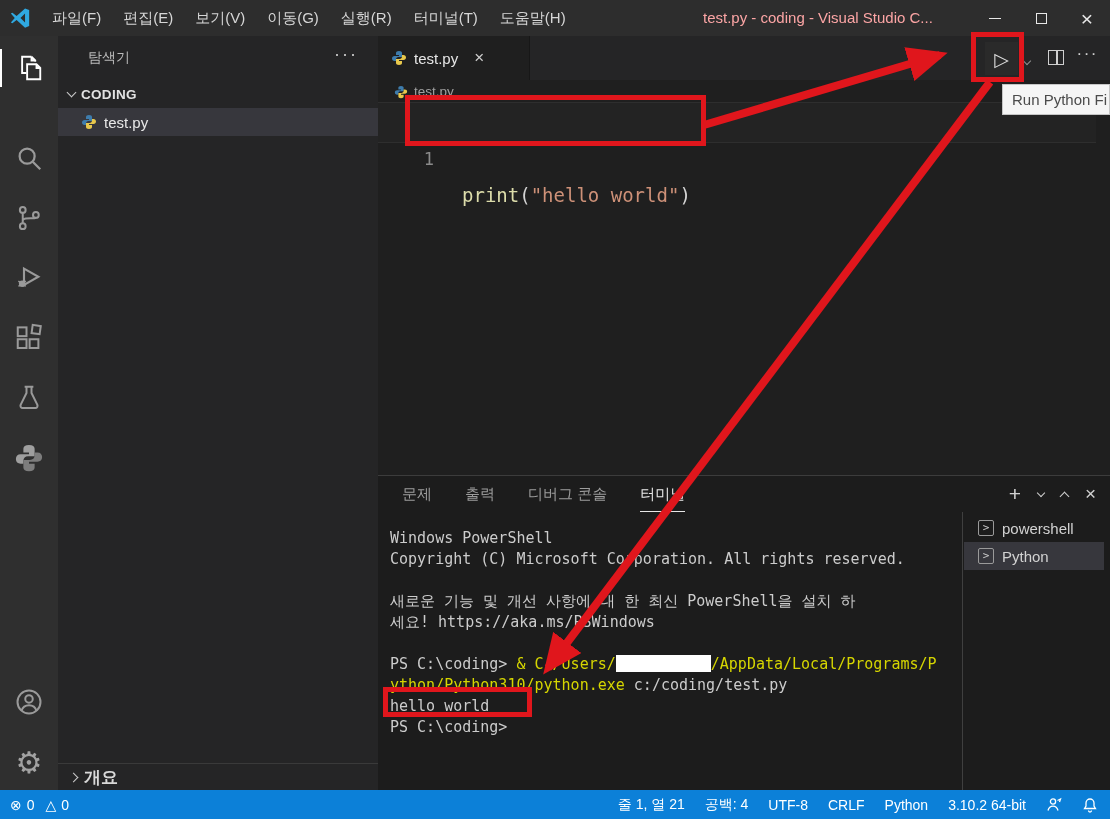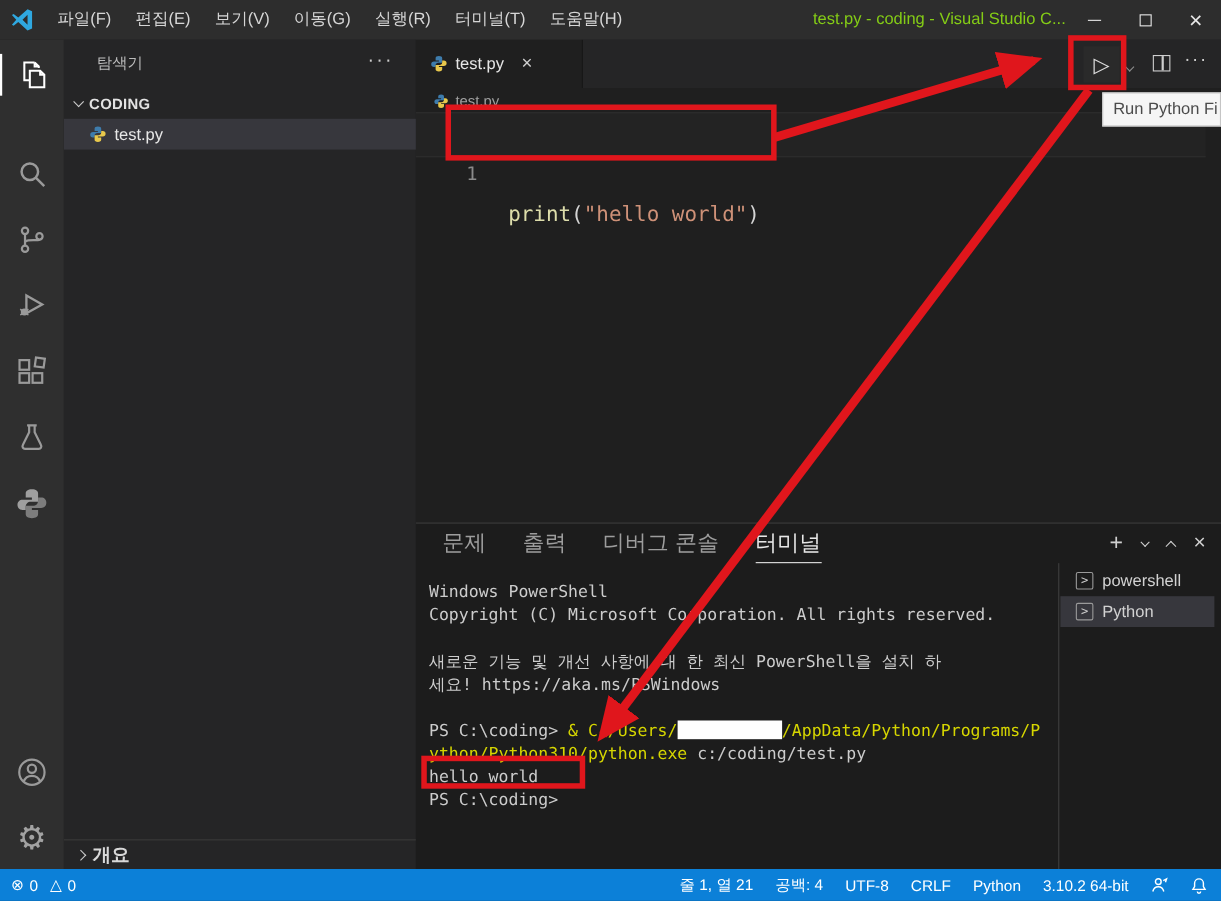--- a/index.html
+++ b/index.html
@@ -6,21 +6,21 @@
   html,body { background:#000; }
   .app { position:relative; width:1110px; height:819px; background:#1f1f1f;
          font-family:"Liberation Sans", sans-serif; color:#cccccc; overflow:hidden; }
 
   
   .titlebar { position:absolute; top:0; left:0; right:0; height:36px; background:#2d2d2d;
               display:flex; align-items:center; z-index:5; }
   .vscode-logo { width:22px; height:22px; margin:0 10px 0 9px; }
   .menus { display:flex; }
   .menu-item { padding:0 11px; font-size:15px; color:#d6d6d6; line-height:36px; cursor:default; }
-  .win-title { position:absolute; left:703px; top:0; line-height:36px; font-size:15px; color:#84cc16; white-space:nowrap;margin-left:36px; }
+  .win-title { position:absolute; left:703px; top:0; line-height:36px; font-size:15px; color:#fca5a5; white-space:nowrap; }
   .win-controls { position:absolute; right:0; top:0; height:36px; display:flex; }
   .win-btn { width:46px; height:36px; display:flex; align-items:center; justify-content:center; color:#e8e8e8; }
   .min-glyph { width:12px; border-top:1.5px solid #e8e8e8; display:inline-block; }
   .max-glyph { width:11px; height:11px; border:1.5px solid #e8e8e8; display:inline-block; }
   .close-glyph { font-size:21px; line-height:21px; }
 
   
   .activitybar { position:absolute; left:0; top:36px; width:58px; bottom:29px; background:#2f2f2f; z-index:4; }
   .act-item { position:absolute; left:0; width:58px; height:48px; display:flex; align-items:center; justify-content:center; }
   .act-active-ind { position:absolute; left:0; top:5px; bottom:5px; width:2px; background:#ffffff; }
@@ -68,21 +68,21 @@
                   border-top:1px solid #2e2e2e; border-bottom:1px solid #2e2e2e; }
   .code-row { position:absolute; top:69px; left:0; right:0; height:36px; line-height:36px;
               font-family:"DejaVu Sans Mono", monospace; font-size:19px; white-space:pre; }
   .line-num { position:absolute; left:36px; width:20px; text-align:right; color:#8a8a8a; font-size:17px; }
   .code-text { position:absolute; left:84px; }
 
   
   .panel { position:absolute; left:378px; top:475px; right:0; bottom:29px; background:#1c1c1c;
            border-top:1px solid #3c3c3c; z-index:2; }
   .panel-tabs { position:absolute; top:0; left:24px; height:36px; display:flex; gap:33px; align-items:center; }
-  .panel-tab { font-size:20px; color:#9d9d9d; height:36px; line-height:36px; }
+  .panel-tab { font-size:15px; color:#9d9d9d; height:36px; line-height:36px; }
   .panel-tab.active { color:#e7e7e7; border-bottom:1.5px solid #e7e7e7; }
   .panel-actions { position:absolute; right:14px; top:0; height:36px; display:flex; align-items:center; gap:17px; color:#d0d0d0; }
   .pa-plus { font-size:21px; font-weight:normal; line-height:20px; }
   .pa-chev-down { width:6px; height:6px; border-right:1.5px solid #d0d0d0; border-bottom:1.5px solid #d0d0d0; transform:rotate(45deg); margin-top:-3px;}
   .pa-chev-up { width:7px; height:7px; border-right:1.7px solid #d0d0d0; border-bottom:1.7px solid #d0d0d0; transform:rotate(-135deg); margin-top:4px;}
   .pa-close { font-size:19px; }
   .terminal { position:absolute; left:12px; top:52px; width:570px; bottom:0;
               font-family:"DejaVu Sans Mono", monospace; font-size:15px; color:#cccccc; }
   .tline { height:21px; line-height:21px; white-space:pre; }
   .yel { color:#d6d600; }
@@ -269,21 +269,21 @@
       <span class="pa-close">×</span>
     </div>
 
     <div class="terminal">
       <div class="tline">Windows PowerShell</div>
       <div class="tline">Copyright (C) Microsoft Corporation. All rights reserved.</div>
       <div class="tline"></div>
       <div class="tline">새로운 기능 및 개선 사항에 대 한 최신 PowerShell을 설치 하</div>
       <div class="tline">세요! https://aka.ms/PSWindows</div>
       <div class="tline"></div>
-      <div class="tline"><span>PS C:\coding&gt; </span><span class="yel">&amp; C:/Users/</span><span class="redaction"></span><span class="yel">/AppData/Python/Programs/P</span></div>
+      <div class="tline"><span>PS C:\coding&gt; </span><span class="yel">&amp; C:/Users/</span><span class="redaction"></span><span class="yel">/AppData/Local/Programs/P</span></div>
       <div class="tline"><span class="yel">ython/Python310/python.exe</span><span> c:/coding/test.py</span></div>
       <div class="tline">hello world</div>
       <div class="tline">PS C:\coding&gt;</div>
     </div>
 
     <div class="term-divider"></div>
     <div class="term-list">
       <div class="term-row">
         <span class="term-ico">&gt;</span>
         <span>powershell</span>

